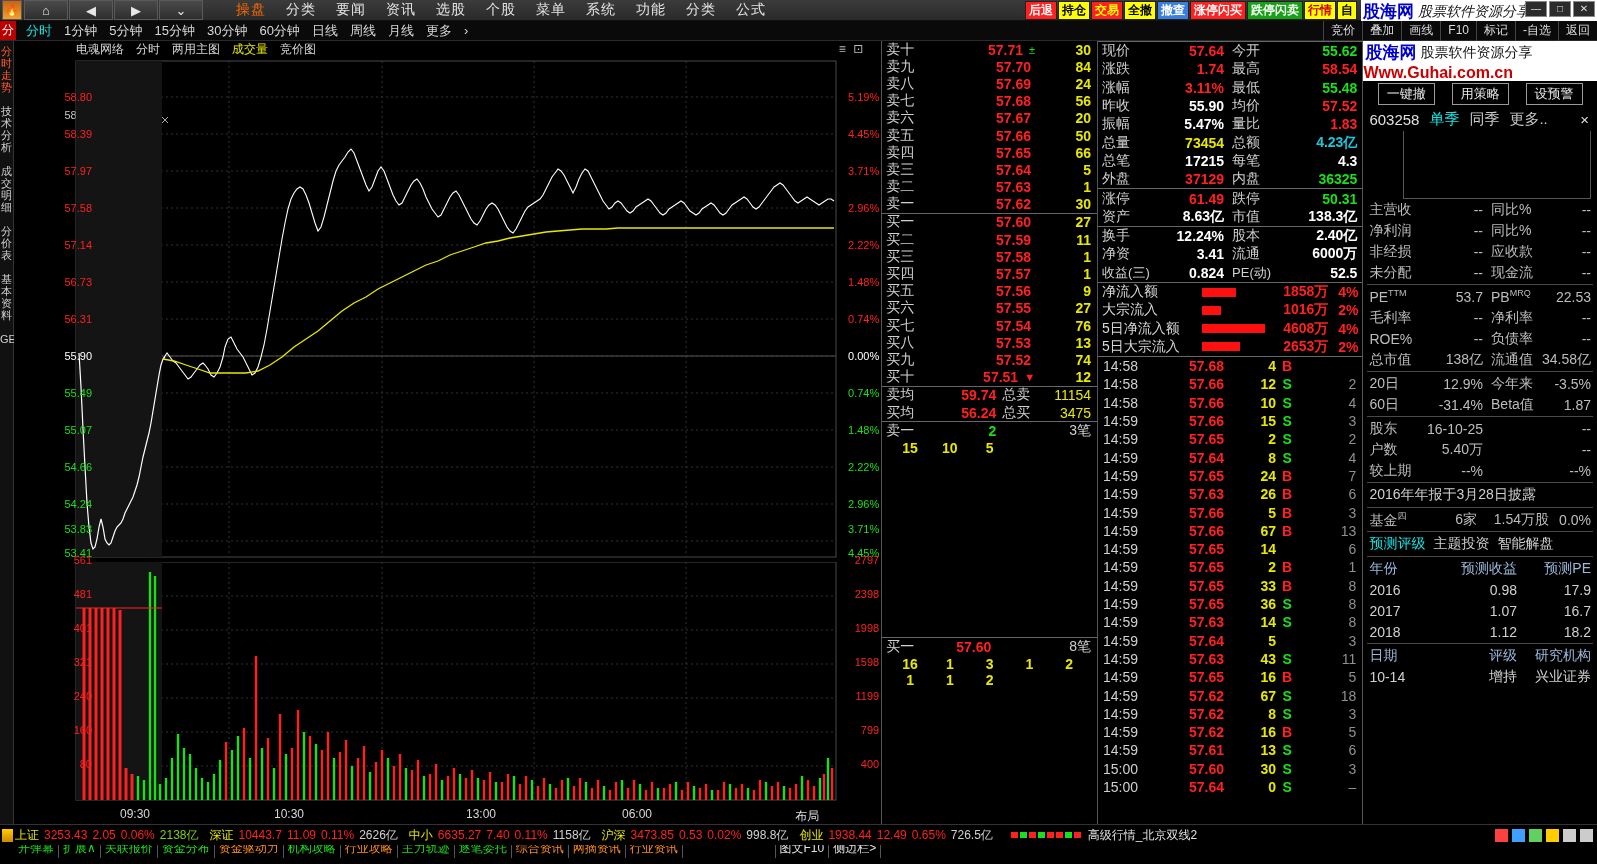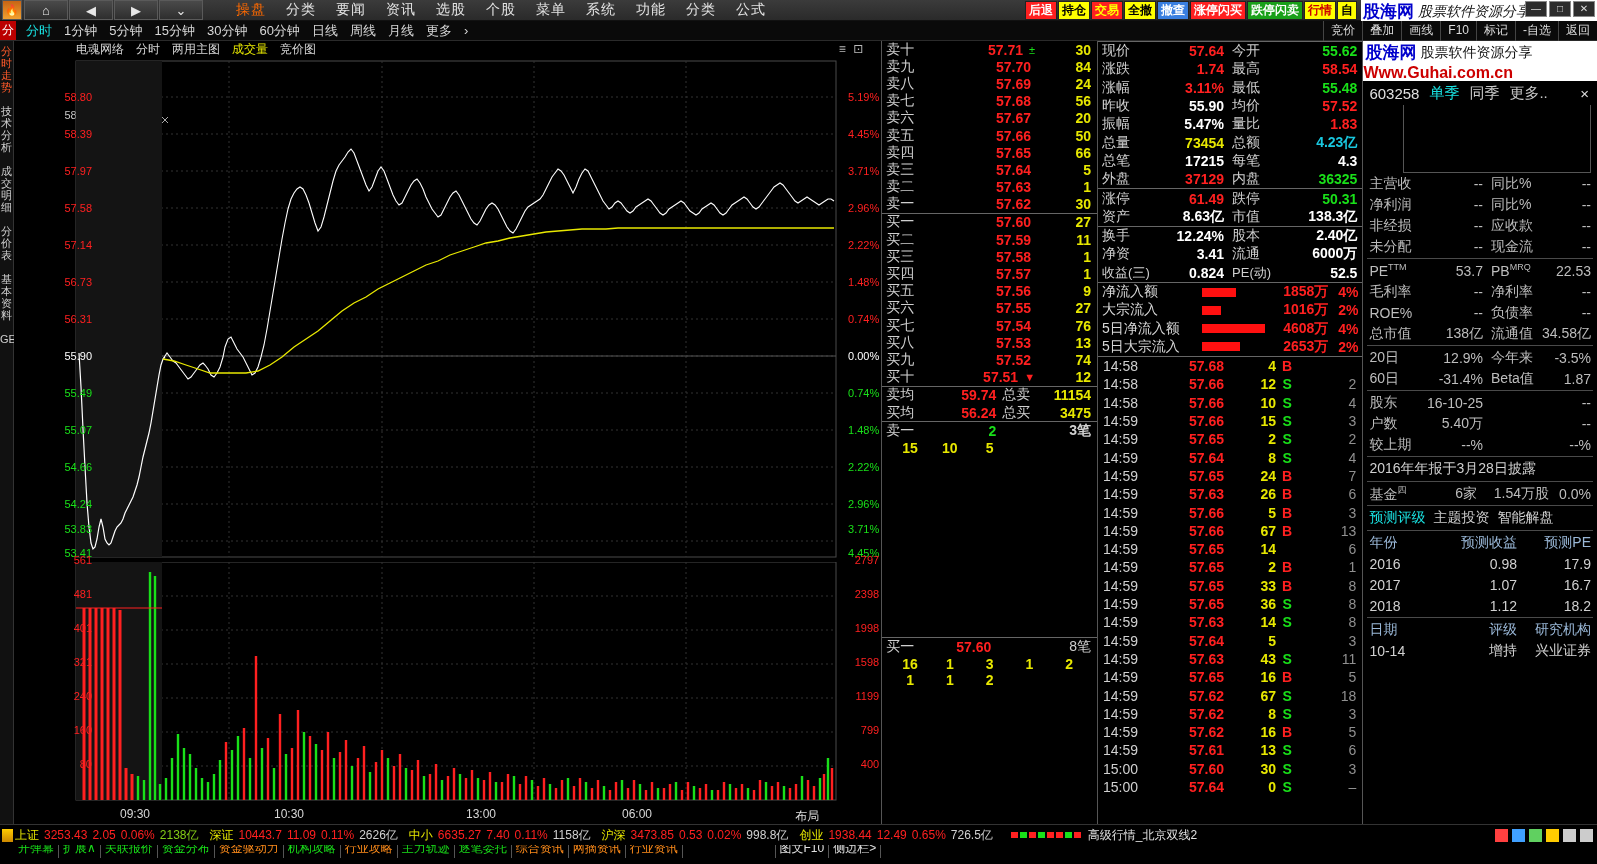--- a/index.html
+++ b/index.html
@@ -81,21 +81,21 @@
   .bookcol { width:218px; border-left:1px solid #555; position:relative; }
   .book-row { display:flex; height:17.2px; align-items:center; font-size:14px; }
   .book-row .lbl { width:58px; color:#cfcfcf; padding-left:4px; font-size:14px;}
   .book-row .px  { flex:1; text-align:right; color:#ff2020; font-weight:bold; padding-right:4px;}
   .book-row .vol { width:62px; text-align:right; color:#e8e800; font-weight:bold; padding-right:6px;}
   .sep { border-top:1px solid #666; }
   .avg-row { display:flex; height:17.2px; font-size:14px; align-items:center;}
   .avg-row .l1 { width:58px; color:#cfcfcf; padding-left:4px;}
   .avg-row .v1 { width:56px; text-align:right; color:#ff2020; font-weight:bold;}
   .avg-row .l2 { width:44px; color:#cfcfcf; padding-left:6px;}
-  .avg-row .v2 { flex:1; text-align:right; color:#e8e800; font-weight:bold; padding-right:6px;}
+  .avg-row .v2 { flex:1; text-align:right; color:#e8e800; font-weight:normal; padding-right:6px;}
   .bidbox { position:absolute; left:0; right:0; top:596px; border-top:1px solid #666; }
   .bidbox .hdr { display:flex; font-size:14px; height:18px; align-items:center;}
   .bidbox .hdr .a { width:58px; color:#cfcfcf; padding-left:4px;}
   .bidbox .hdr .b { flex:1; text-align:left; color:#ff2020; font-weight:bold; padding-left:16px;}
   .bidbox .hdr .c { color:#cfcfcf; padding-right:6px;}
   .bidgrid { display:flex; justify-content:space-between; font-size:14px; color:#e8e800;
              padding:0 8px; font-weight:bold;}
   .bidgrid div { width:20%; text-align:center;}
 
   
@@ -1001,20 +1001,25 @@
 
     <div class="f10col">
       <div class="f10banner">
         <div style="display:flex;align-items:center;">
           <span style="font-size:17px;font-weight:bold;color:#0000cc;padding-left:2px;">股海网</span>
           <span style="font-size:14px;color:#111;margin-left:4px;">股票软件资源分享</span>
         </div>
         <div style="font-size:16px;font-weight:bold;color:#cc0000;">Www.Guhai.com.cn</div>
       </div>
 
+      <div class="btnrow">
+        <div>一键撤</div>
+        <div>用策略</div>
+        <div>设预警</div>
+      </div>
 
       <div class="f10head" style="position:relative">
         <span class="cd">603258</span>
         <span class="on">单季</span>
         <span>同季</span>
         <span>更多..</span>
         <span class="x">×</span>
       </div>
 
       <div class="f10graph"></div>

